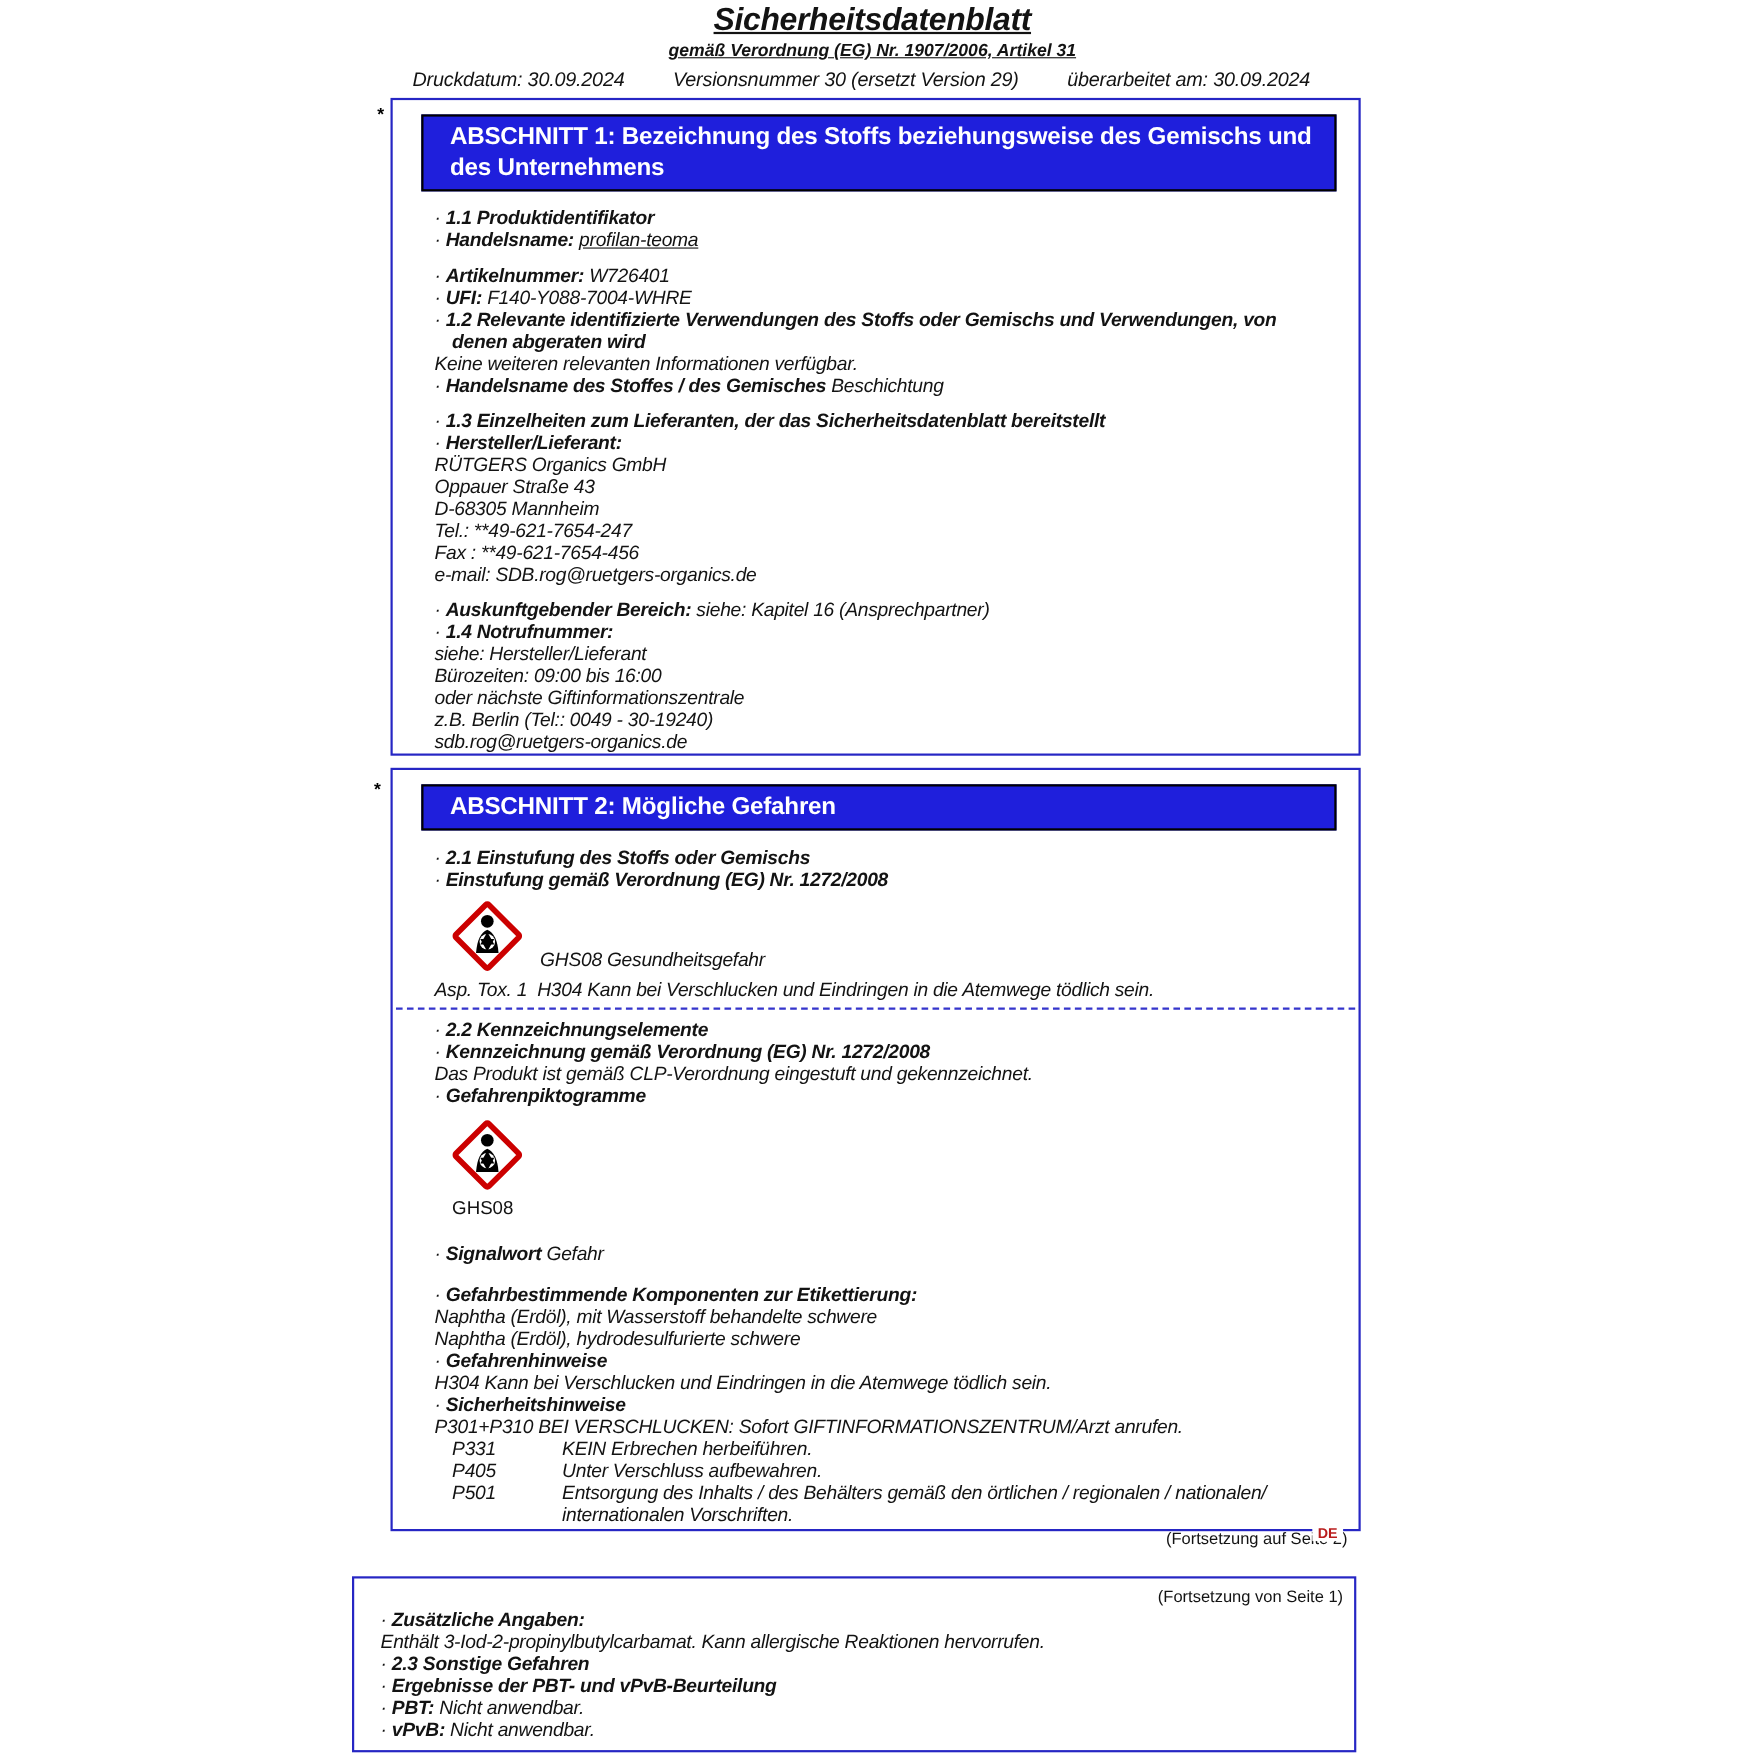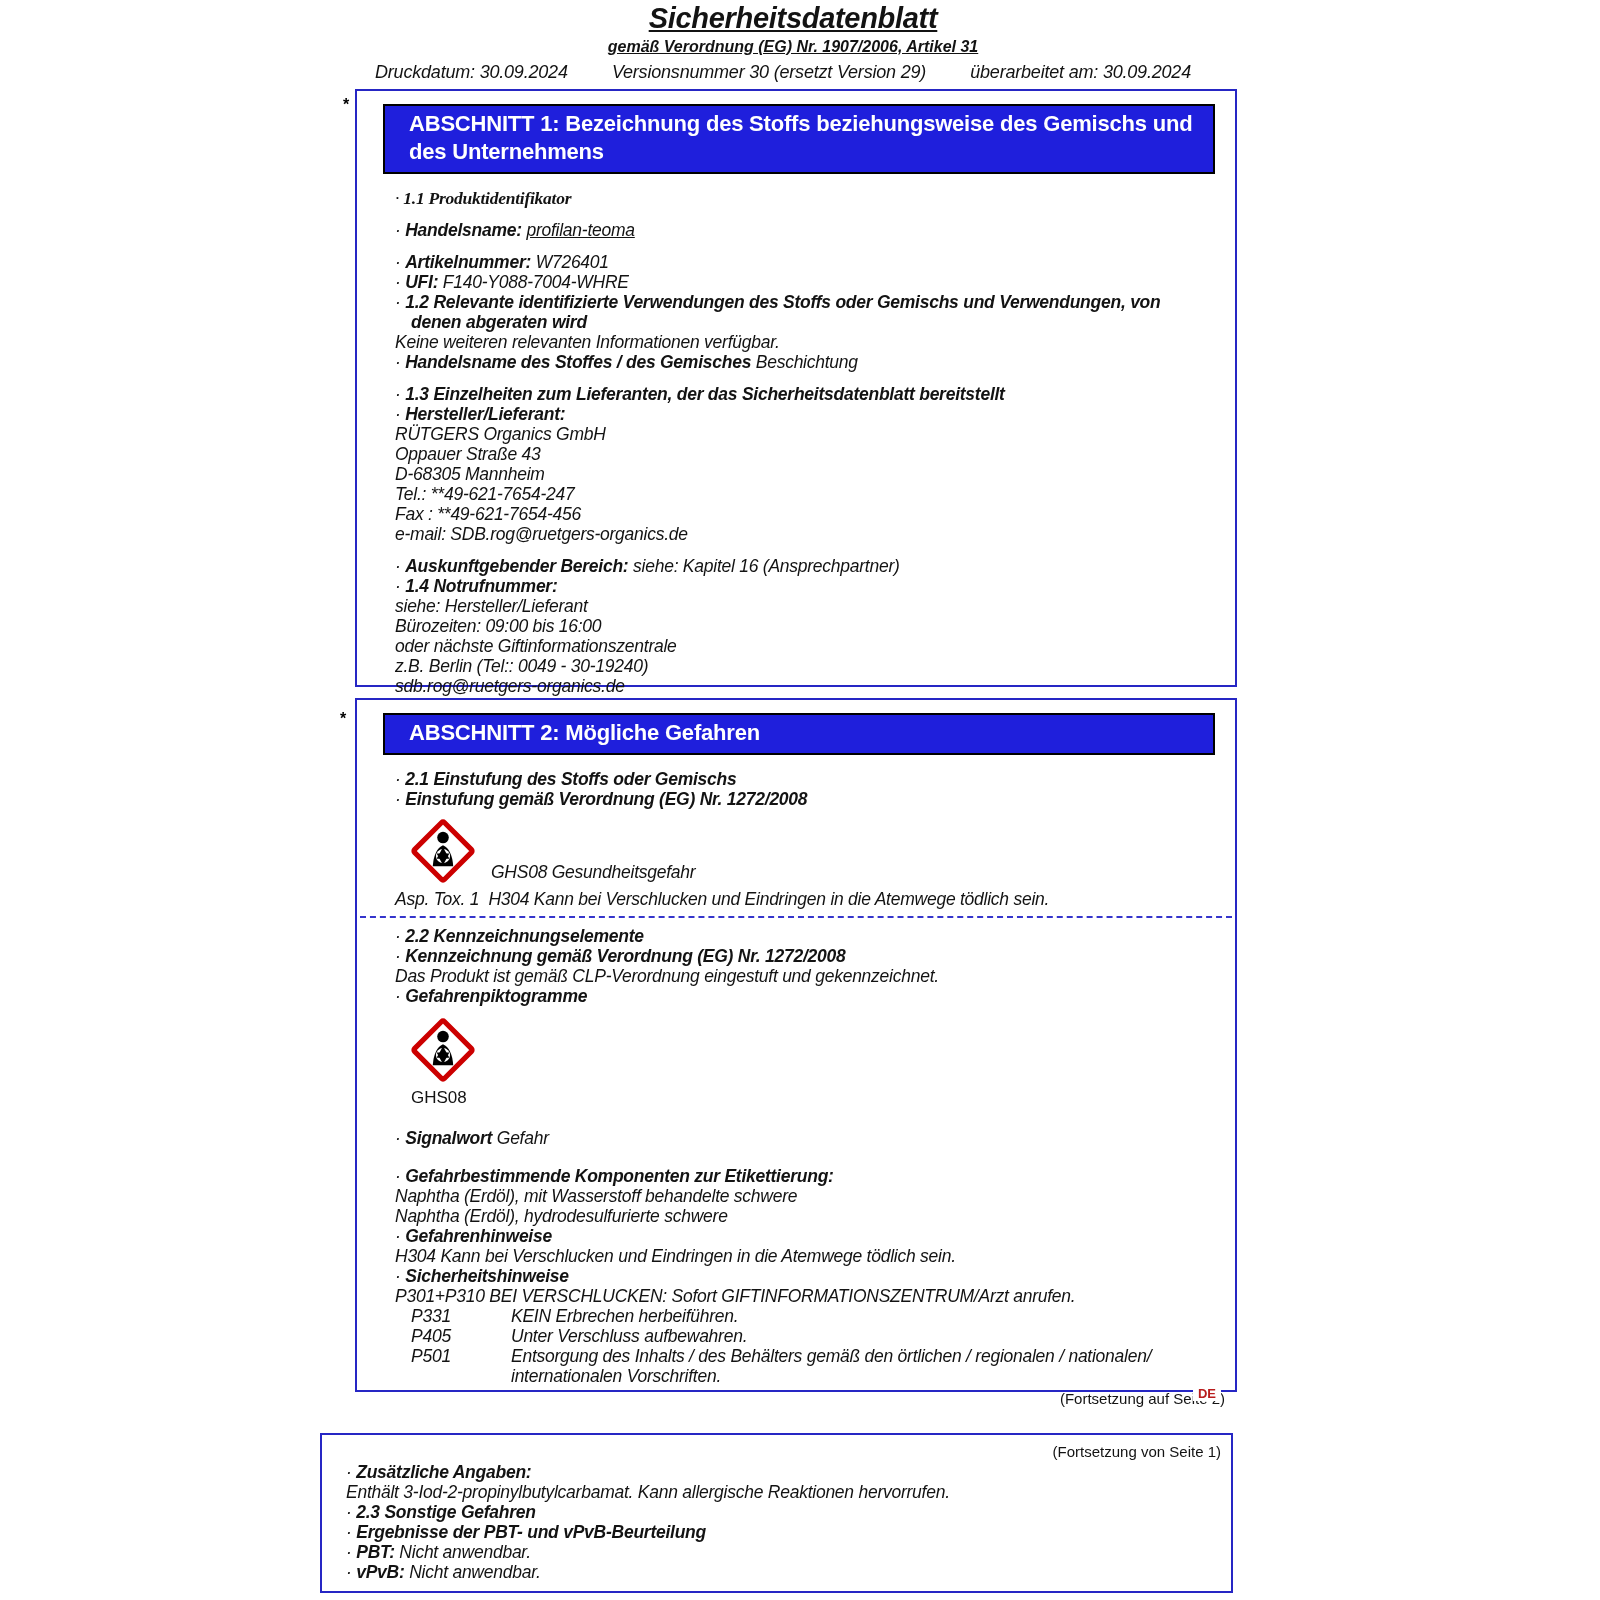--- a/index.html
+++ b/index.html
@@ -59,22 +59,22 @@
 <div class="abs date-row">
   <span>Druckdatum: 30.09.2024</span>
   <span>Versionsnummer 30 (ersetzt Version 29)</span>
   <span>überarbeitet am: 30.09.2024</span>
 </div>
 
 <div class="abs star-marker" style="left:343px;top:96px;">*</div>
 <div class="box box1">
   <div class="secbar">ABSCHNITT 1: Bezeichnung des Stoffs beziehungsweise des Gemischs und des Unternehmens</div>
   <div class="lines" style="margin-top:9px;">
-      <div class="ln" style="margin-top: 14px; font-family: Liberation Serif, serif;"><span class="bullet">· </span><span class="b">1.1 Produktidentifikator</span></div>
-      <div class="ln" style="margin-top: 12px;"><span class="bullet">· </span><span class="b">Handelsname: </span><span class="u">profilan-teoma</span></div>
+      <div class="ln" style="margin-top: 14px;"><span class="bullet">· </span><span class="b">1.1 Produktidentifikator</span></div>
+      <div class="ln" style=""><span class="bullet">· </span><span class="b">Handelsname: </span><span class="u">profilan-teoma</span></div>
       <div class="ln" style="margin-top: 12px;"><span class="bullet">· </span><span class="b">Artikelnummer: </span><span>W726401</span></div>
       <div class="ln"><span class="bullet">· </span><span class="b">UFI: </span><span>F140-Y088-7004-WHRE</span></div>
       <div class="ln"><span class="bullet">· </span><span class="b">1.2 Relevante identifizierte Verwendungen des Stoffs oder Gemischs und Verwendungen, von denen abgeraten wird</span></div>
       <div class="ln"><span>Keine weiteren relevanten Informationen verfügbar.</span></div>
       <div class="ln"><span class="bullet">· </span><span class="b">Handelsname des Stoffes / des Gemisches </span><span>Beschichtung</span></div>
       <div class="ln" style="margin-top: 12px;"><span class="bullet">· </span><span class="b">1.3 Einzelheiten zum Lieferanten, der das Sicherheitsdatenblatt bereitstellt</span></div>
       <div class="ln"><span class="bullet">· </span><span class="b">Hersteller/Lieferant:</span></div>
       <div class="ln"><span>RÜTGERS Organics GmbH</span></div>
       <div class="ln"><span>Oppauer Straße 43</span></div>
       <div class="ln"><span>D-68305 Mannheim</span></div>

